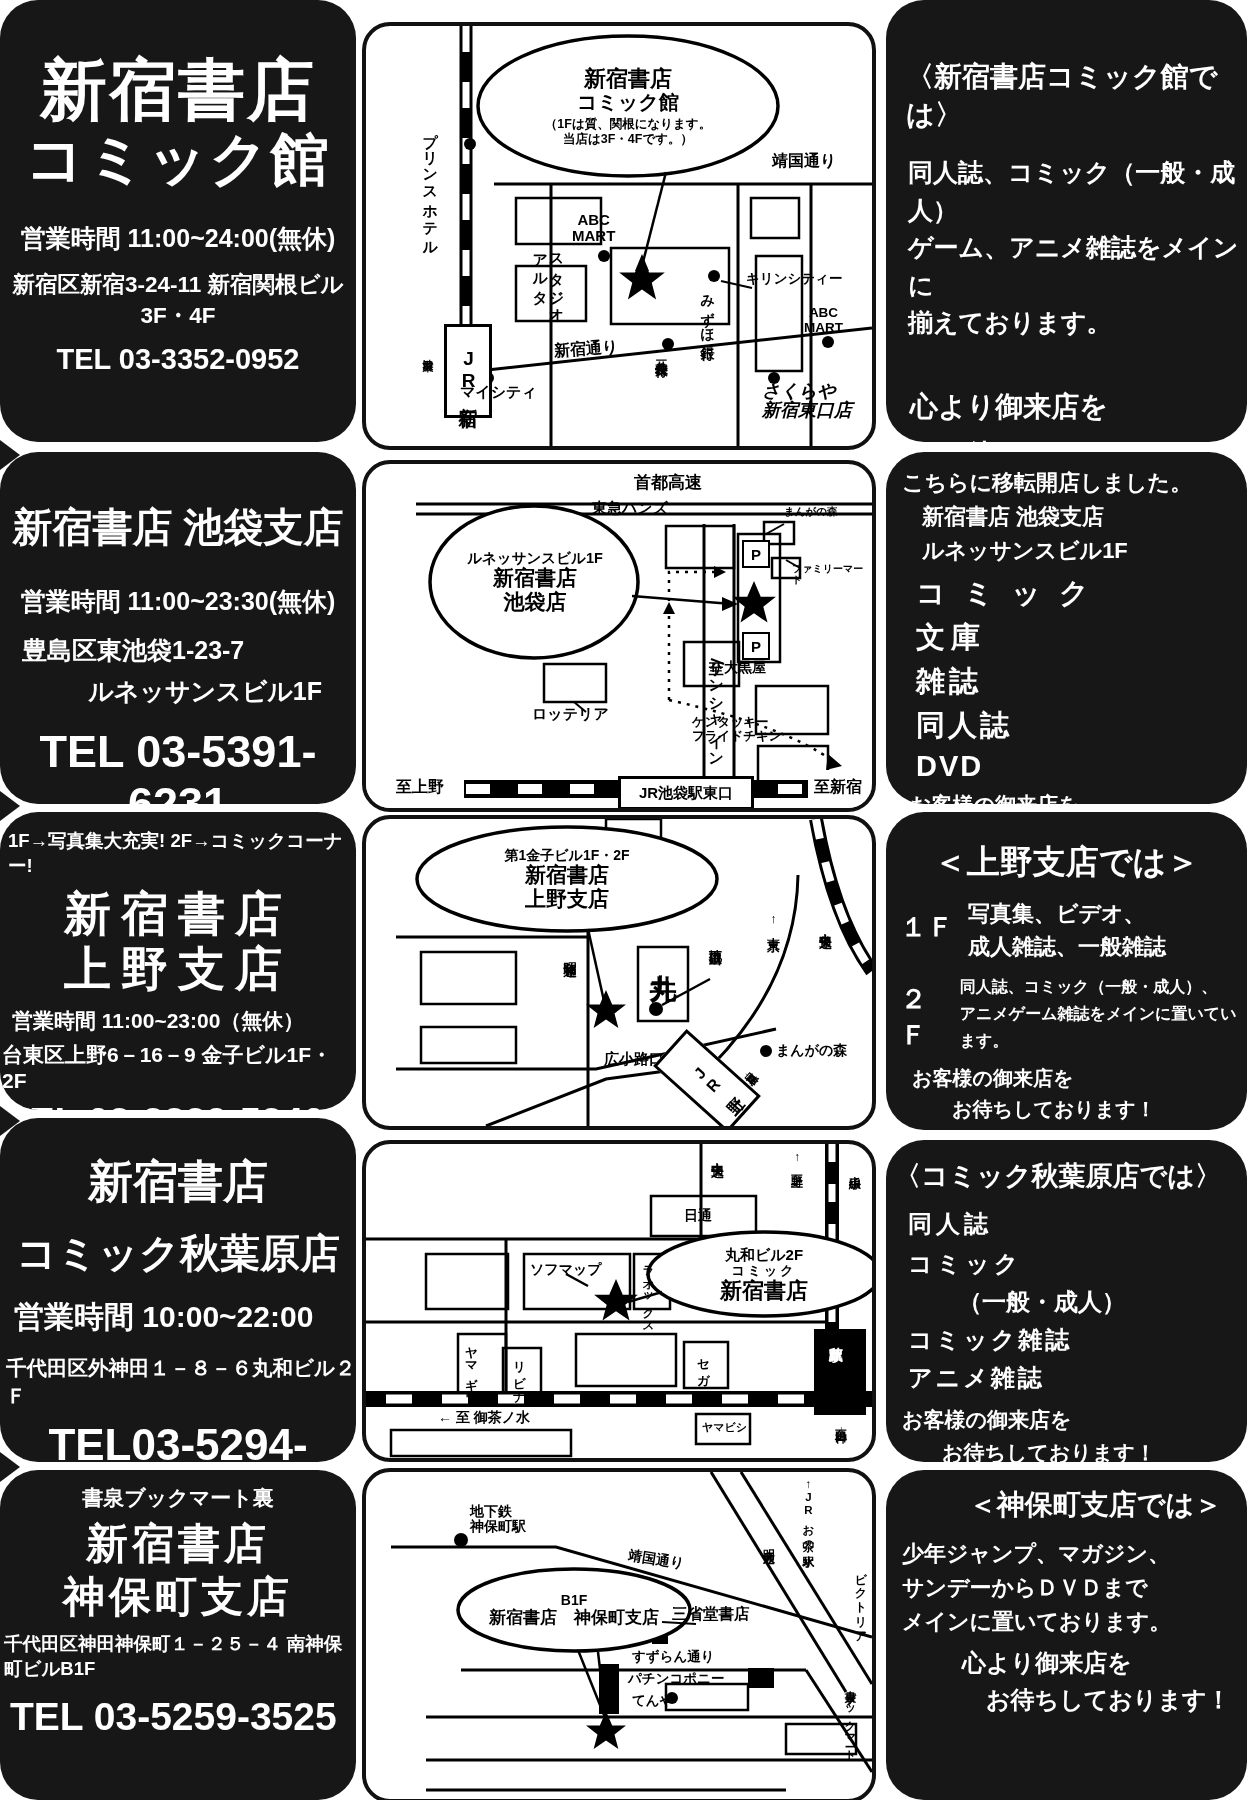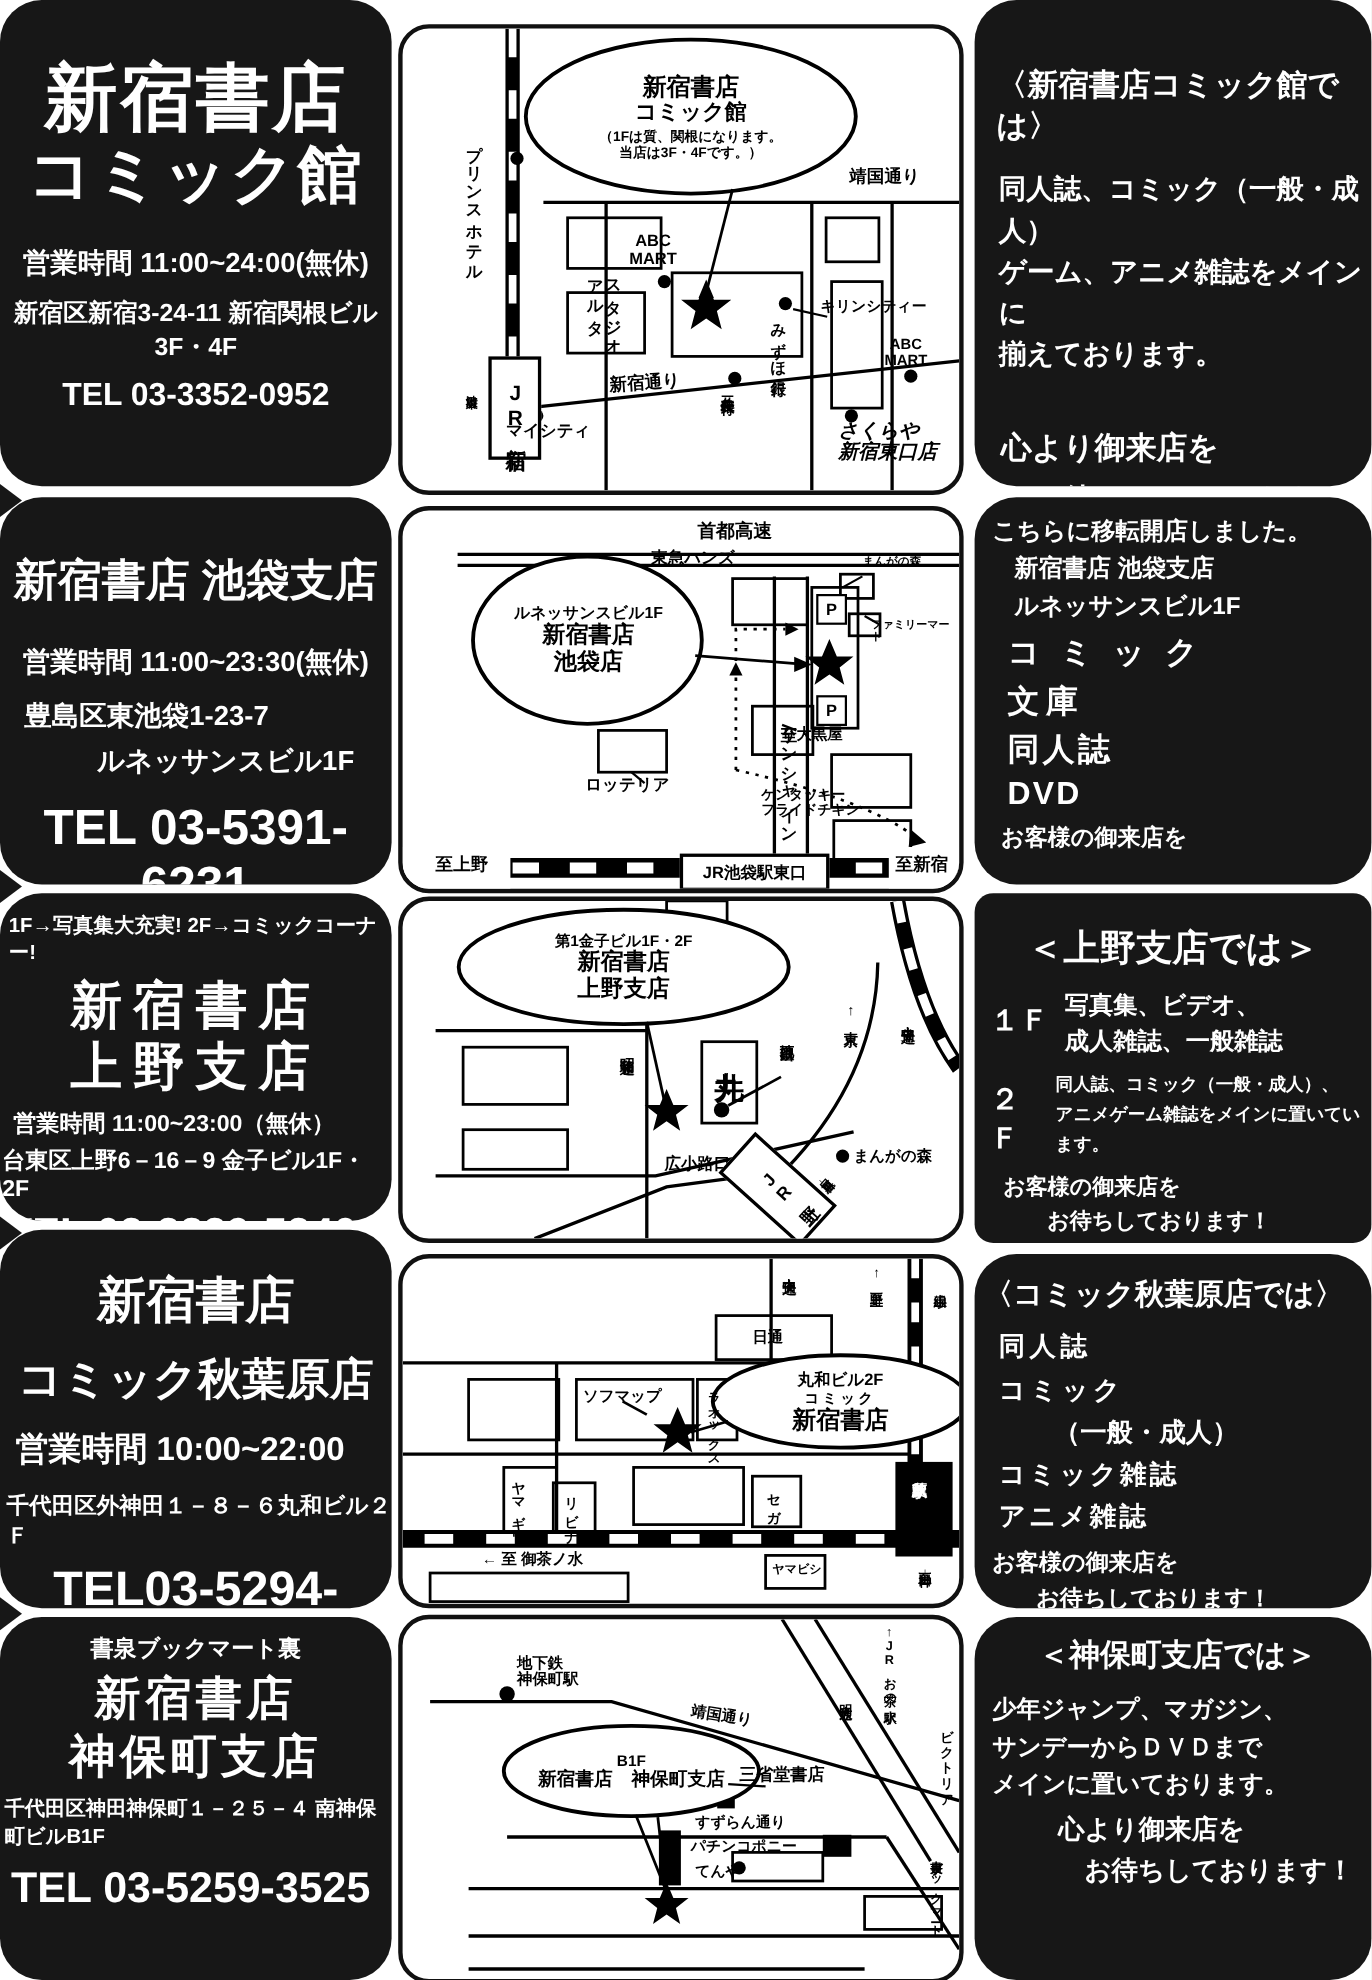--- a/index.html
+++ b/index.html
@@ -338,27 +338,28 @@
     <div style="font-size:28px;margin:46px 0 0 24px;">心より御来店を</div>
     <div style="font-size:28px;margin:10px 0 0 52px;">お待ちしております！</div>
   </div>
 
   <div class="blk" style="left:886px;top:452px;width:361px;height:352px;">
     <div style="font-size:22px;margin:16px 0 0 16px;">こちらに移転開店しました。</div>
     <div style="font-size:22px;margin:4px 0 0 36px;">新宿書店 池袋支店</div>
     <div style="font-size:22px;margin:4px 0 0 36px;">ルネッサンスビル1F</div>
     <div style="font-size:29px;margin:8px 0 0 30px;letter-spacing:18px;">コミック</div>
     <div style="font-size:29px;margin:4px 0 0 30px;letter-spacing:6px;">文庫</div>
+    <div style="font-size:29px;margin:4px 0 0 30px;letter-spacing:4px;">雑誌</div>
     <div style="font-size:29px;margin:4px 0 0 30px;letter-spacing:3px;">同人誌</div>
     <div style="font-size:29px;margin:4px 0 0 30px;letter-spacing:2px;">DVD</div>
     <div style="font-size:21px;margin:8px 0 0 24px;">お客様の御来店を</div>
 
   </div>
 
-  <div class="blk" style="left:886px;top:812px;width:361px;height:318px;border-radius:17px;">
+  <div class="blk" style="left:886px;top:812px;width:361px;height:318px;">
     <div class="ctr" style="font-size:33px;margin-top:28px;">＜上野支店では＞</div>
     <div style="display:flex;margin:12px 0 0 14px;">
       <div style="font-size:27px;margin-top:12px;">１Ｆ</div>
       <div style="font-size:22px;line-height:1.5;margin-left:14px;">
         <span class="wline">写真集、ビデオ、</span>
         <span class="wline">成人雑誌、一般雑誌</span>
       </div>
     </div>
     <div style="display:flex;margin:10px 0 0 14px;">
       <div style="font-size:27px;margin-top:8px;">２Ｆ</div>
@@ -376,21 +377,21 @@
     <div style="font-size:24px;margin:14px 0 0 22px;letter-spacing:4px;">同人誌</div>
     <div style="font-size:24px;margin:8px 0 0 22px;letter-spacing:4px;">コミック</div>
     <div style="font-size:24px;margin:6px 0 0 72px;">（一般・成人）</div>
     <div style="font-size:24px;margin:6px 0 0 22px;letter-spacing:3px;">コミック雑誌</div>
     <div style="font-size:24px;margin:6px 0 0 22px;letter-spacing:3px;">アニメ雑誌</div>
     <div style="font-size:21px;margin:12px 0 0 16px;">お客様の御来店を</div>
     <div style="font-size:21px;margin:5px 0 0 56px;">お待ちしております！</div>
   </div>
 
   <div class="blk" style="left:886px;top:1470px;width:361px;height:330px;">
-    <div style="font-size:28px;margin:16px 0 13px 58px;">＜神保町支店では＞</div>
+    <div style="font-size:28px;margin:16px 0 13px 58px;text-align:center;">＜神保町支店では＞</div>
     <div style="font-size:22px;line-height:1.55;margin:12px 0 0 16px;">
       <span class="wline">少年ジャンプ、マガジン、</span>
       <span class="wline">サンデーからＤＶＤまで</span>
       <span class="wline">メインに置いております。</span>
     </div>
     <div style="font-size:24px;margin:8px 0 0 76px;">心より御来店を</div>
     <div style="font-size:24px;margin:5px 0 0 100px;">お待ちしております！</div>
   </div>
 
 </div>

